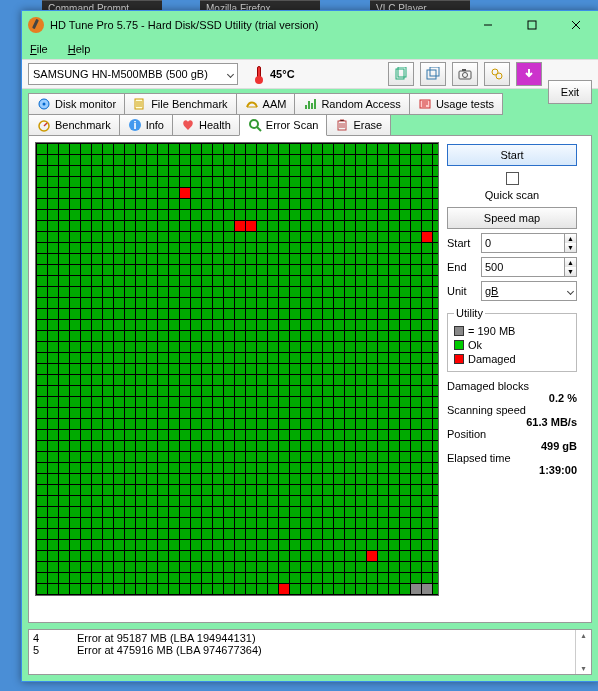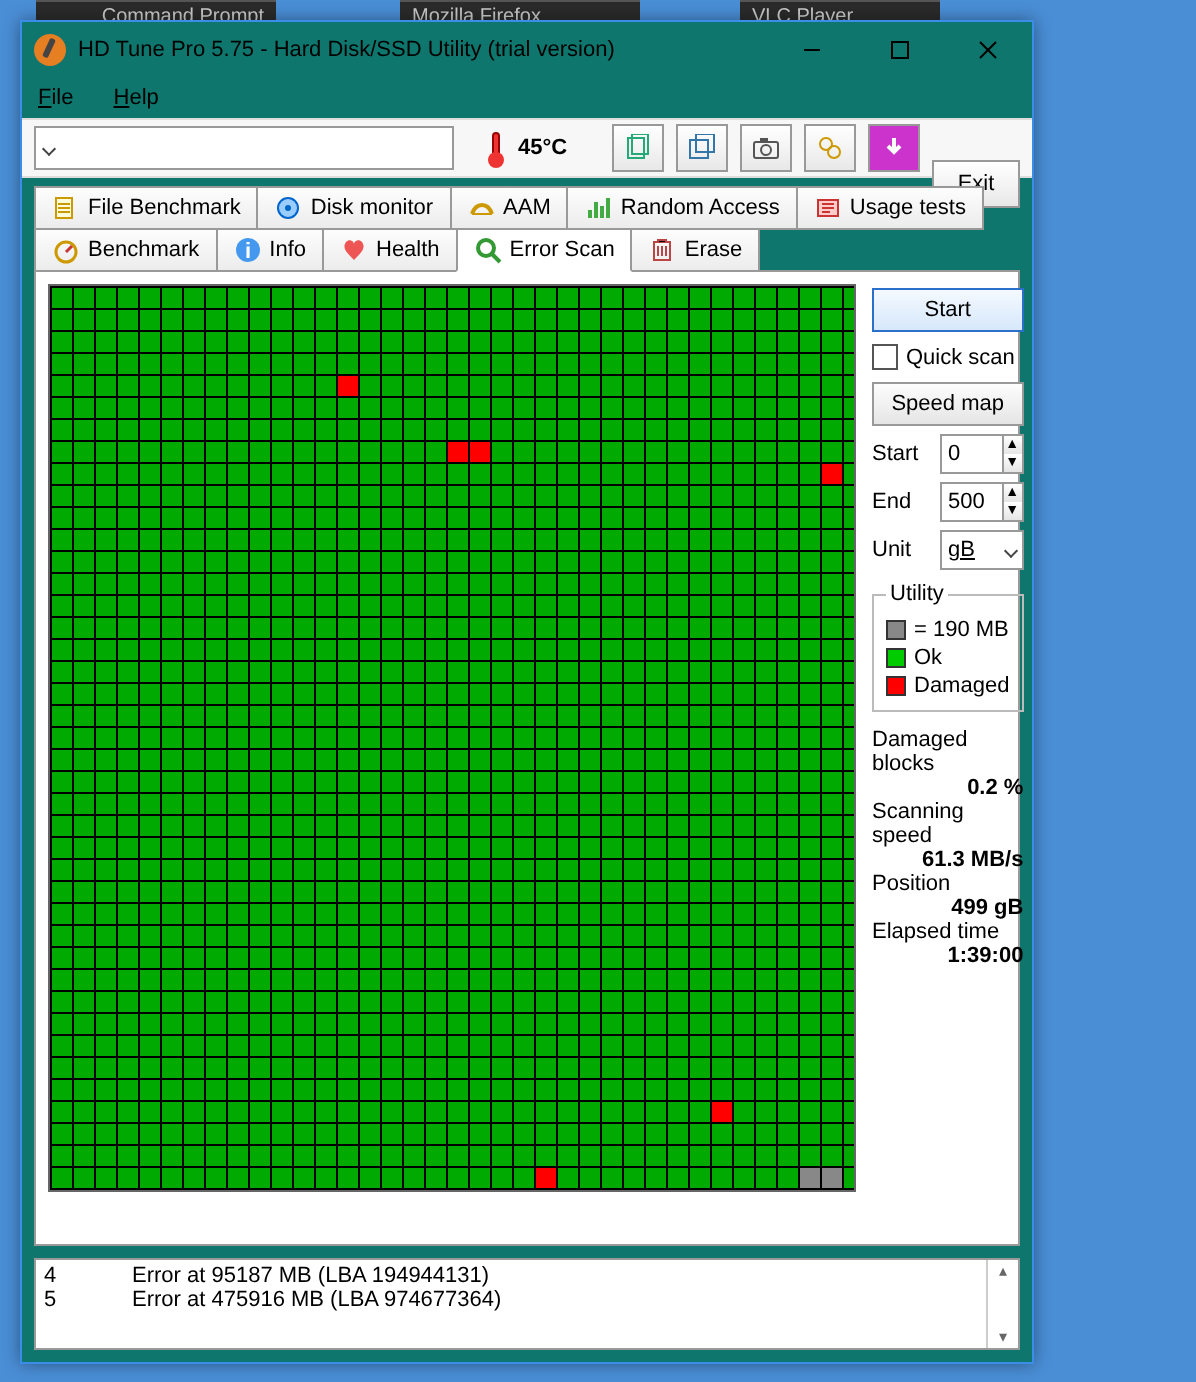--- a/index.html
+++ b/index.html
@@ -1,24 +1,24 @@
 <!DOCTYPE html>
 <html><head>
 <meta charset="utf-8">
 <style>
 * { box-sizing: border-box; margin: 0; padding: 0; font-family: "Segoe UI", Tahoma, sans-serif; font-size: 11px; }
 body { background: #4a8ed6; width: 598px; height: 691px; overflow: hidden; position: relative; }
 
 
 .bg-win { position: absolute; background: #2b2b2b; color: #ccc; font-size: 10px; padding: 2px 6px; border-top: 1px solid #555; }
-.bg1 { top: 0; left: 18px; width: 120px; text-align: right; }
+.bg1 { top: 0; left: 42px; width: 120px; }
 .bg2 { top: 0; left: 200px; width: 120px; }
 .bg3 { top: 0; left: 370px; width: 100px; }
 
-.window { position: absolute; left: 10px; top: 10px; width: 507px; height: 672px; border: 1px solid #3a8de8; background: #0f766e; box-shadow: 0 0 8px rgba(0,0,0,0.4); }
+.window { position: absolute; left: 21px; top: 10px; width: 578px; height: 672px; border: 1px solid #3a8de8; background: #86efac; box-shadow: 0 0 8px rgba(0,0,0,0.4); }
 .titlebar { height: 28px; display: flex; align-items: center; padding: 0 0 0 6px; color: #000; }
 .tb-icon { width: 16px; height: 16px; margin-right: 6px; background: #e67e22; border-radius: 50%; position: relative; }
 .tb-icon::after { content:""; position:absolute; left:6px; top:2px; width:3px; height:10px; background:#444; border-radius:1px; transform:rotate(25deg);}
 .titlebar .title { flex: 1; }
 .winbtns { display: flex; height: 100%; }
 .winbtn { width: 44px; display: flex; align-items: center; justify-content: center; cursor: pointer; }
 .winbtn svg { width: 10px; height: 10px; }
 
 .menubar { height: 20px; display: flex; align-items: center; padding: 0 8px; gap: 20px; }
 .menubar span { cursor: pointer; }
@@ -52,21 +52,21 @@
     linear-gradient(to bottom, #000 1px, transparent 1px);
   background-size: 11px 11px;
 }
 .cell { position: absolute; width: 10px; height: 10px; }
 .cell.red { background: #f00; }
 .cell.gray { background: #888; }
 
 .side { width: 130px; display: flex; flex-direction: column; gap: 4px; padding-top: 2px; }
 .btn { border: 1px solid #2a6fc9; background: linear-gradient(#f4f9ff,#d6e8fb); height: 22px; display: flex; align-items: center; justify-content: center; cursor: pointer; }
 .btn.plain { border: 1px solid #999; background: linear-gradient(#fdfdfd,#e5e5e5); }
-.chk-row { display: flex; align-items: center; gap: 4px; margin: 2px 0; }
+.chk-row { display: flex; align-items: center; gap: 4px; margin: 2px 0; flex-direction: column; }
 .chk { width: 13px; height: 13px; border: 1px solid #555; background: #fff; }
 
 .field-row { display: flex; align-items: center; gap: 4px; }
 .field-row label { width: 30px; }
 .spin { flex: 1; height: 20px; border: 1px solid #999; display: flex; }
 .spin input { border: none; width: 100%; padding: 0 3px; font-size: 11px; outline: none; }
 .spin .arrows { width: 14px; display: flex; flex-direction: column; border-left: 1px solid #999; }
 .spin .arrows div { flex: 1; display: flex; align-items: center; justify-content: center; font-size: 7px; background: linear-gradient(#fff,#e5e5e5); cursor: pointer; }
 .combo { flex: 1; height: 20px; border: 1px solid #999; display: flex; align-items: center; justify-content: space-between; padding: 0 3px; background: #fff; cursor: pointer; text-decoration: underline; }
 
@@ -123,20 +123,21 @@
     </div>
   </div>
 
   <div class="menubar">
     <span><u>F</u>ile</span>
     <span><u>H</u>elp</span>
   </div>
 
   <div class="toolbar">
     <div class="drive-combo">
+      <span>SAMSUNG HN-M500MBB (500 gB)</span>
       <span class="chev"></span>
     </div>
     <div class="temp">
       <div class="thermo">
           <div class="stem"></div>
           <div class="bulb"></div>
         </div>
       <span>45°C</span>
     </div>
     <div class="tb-spacer"></div>
@@ -171,34 +172,34 @@
         </svg>
       </div>
     <div class="exit-btn">Exit</div>
   </div>
 
   <div class="client">
     <div class="tabs-row" id="tabs1">
         <div class="tab">
           <span class="ico">
             <svg width="14" height="14">
+              <circle cx="7" cy="7" r="5" fill="#9cf" stroke="#06c"></circle>
+              <circle cx="7" cy="7" r="1.5" fill="#06c"></circle>
+            </svg>
+          </span>
+          <span>Disk monitor</span>
+        </div>
+        <div class="tab">
+          <span class="ico">
+            <svg width="14" height="14">
               <rect x="2" y="2" width="8" height="10" fill="#ffd" stroke="#c90"></rect>
               <path d="M3 5h6M3 7h6M3 9h6" stroke="#c90"></path>
             </svg>
           </span>
           <span>File Benchmark</span>
-        </div>
-        <div class="tab">
-          <span class="ico">
-            <svg width="14" height="14">
-              <circle cx="7" cy="7" r="5" fill="#9cf" stroke="#06c"></circle>
-              <circle cx="7" cy="7" r="1.5" fill="#06c"></circle>
-            </svg>
-          </span>
-          <span>Disk monitor</span>
         </div>
         <div class="tab">
           <span class="ico">
             <svg width="14" height="14">
               <path d="M2 10c2-6 8-6 10 0" fill="none" stroke="#c90" stroke-width="2"></path>
               <path d="M2 10h10" stroke="#c90"></path>
             </svg>
           </span>
           <span>AAM</span>
         </div>

